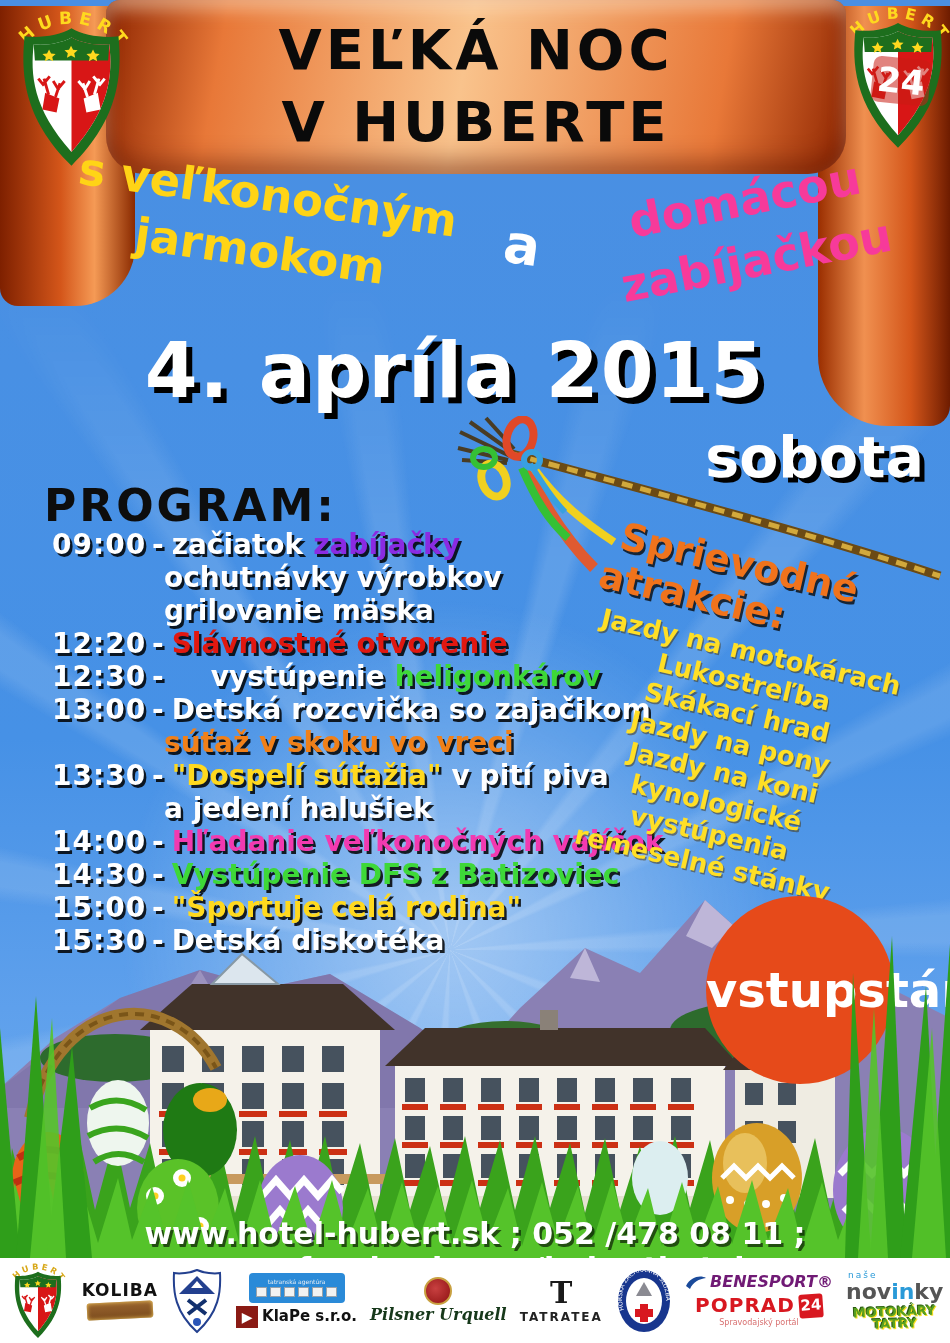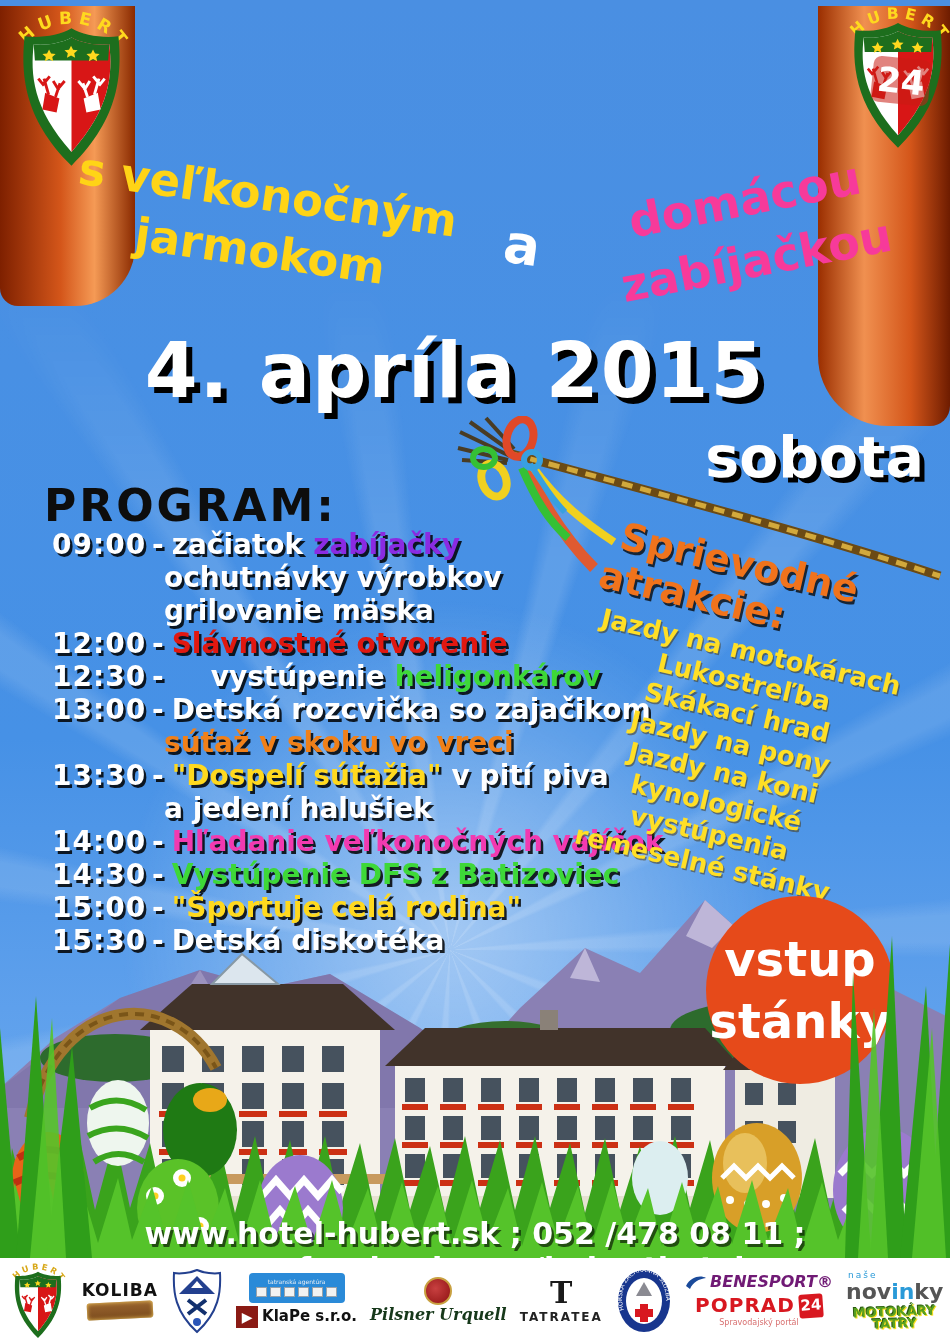--- a/index.html
+++ b/index.html
@@ -56,22 +56,22 @@
   .attractions{position:absolute;left:612px;top:512px;width:334px;z-index:5;
     transform:rotate(13deg);transform-origin:0 0;}
   .attr-title{color:#f0731c;font-weight:900;font-size:38px;line-height:42px;
     text-shadow:2.5px 2.5px 0 rgba(10,10,10,.8);padding-left:14px;}
   .attr-title.l2{padding-left:2px;}
   .attr-items{margin-top:6px;text-align:center;}
   .attr-item{color:#ffdf26;font-weight:900;font-size:26px;line-height:31px;
     text-shadow:1.5px 1.5px 0 rgba(70,45,0,.5);}
   
   .entry-badge{position:absolute;left:706px;top:896px;width:188px;height:188px;z-index:6;
-    border-radius:50%;background:#e64a1a;display:flex;flex-direction:column;align-items:center;
-    justify-content:center;color:#fff;font-weight:900;font-size:48px;line-height:62px;}
+    border-radius:50%;background:#e64a1a;display:flex;flex-direction:row;align-items:center;
+    color:#fff;font-weight:900;font-size:48px;line-height:62px;}
   
   .scene-back{position:absolute;left:0;top:878px;z-index:4;}
   .scene-front{position:absolute;left:0;top:878px;z-index:7;}
   .contact{position:absolute;left:0;top:1216px;width:950px;z-index:8;text-align:center;
     color:#fff;font-weight:900;font-size:30px;text-shadow:2.5px 2.5px 0 rgba(0,0,0,.6);}
   
   .footer{position:absolute;left:0;top:1258px;width:950px;height:85px;background:#fff;z-index:9;
     display:flex;align-items:center;justify-content:space-around;}
   .logo{display:flex;flex-direction:column;align-items:center;justify-content:center;line-height:1.05;}
   .koliba-text{font-weight:900;font-size:17px;color:#111;letter-spacing:1px;}
@@ -132,20 +132,24 @@
           <path d="M70,62 L74,48 M74,54 L79,48 M74,52 L69,46 M64,64 L60,52 M61,56 L56,50 M61,58 L66,50" fill="none"></path>
         </g>
       </g>
     </defs>
   </svg>
 
   <div class="rays"></div>
 
   <div class="tail tail-left"></div>
   <div class="tail tail-right"></div>
+  <div class="scroll">
+    <div class="scroll-title">VEĽKÁ NOC</div>
+    <div class="scroll-title" style="padding-top:0">V HUBERTE</div>
+  </div>
 
   <div class="hubert-badge badge-left">
     <svg width="115" height="158" viewBox="0 0 100 138">
       <path id="arcL" d="M10,30 A47,38 0 0 1 90,30" fill="none"></path>
       <text font-size="15" font-weight="bold" fill="#ffd91e" letter-spacing="5"><textPath href="#arcL">HUBERT</textPath></text>
       <use href="#shield-sym" transform="translate(0,12)"></use>
     </svg>
   </div>
   <div class="hubert-badge badge-right">
     <svg width="104" height="144" viewBox="0 0 100 138">
@@ -187,21 +191,21 @@
     <ellipse cx="62" cy="64" rx="12" ry="17" fill="none" stroke="#f0d020" stroke-width="8" transform="rotate(-20 62 64)"></ellipse>
     <ellipse cx="52" cy="42" rx="11" ry="9" fill="none" stroke="#35c035" stroke-width="6"></ellipse>
     <circle cx="100" cy="44" r="8" fill="none" stroke="#38a0e0" stroke-width="6"></circle>
   </svg>
 
   <div class="prog-head">PROGRAM:</div>
   <div class="program">
       <div class="prog-line"><span class="t">09:00</span><span class="dash">-</span><span class="seg" style="color: rgb(255, 255, 255);">začiatok</span><span class="seg" style="color: rgb(138, 43, 226);">zabíjačky</span></div>
       <div class="prog-line indent"><span class="seg" style="color: rgb(255, 255, 255);">ochutnávky výrobkov</span></div>
       <div class="prog-line indent"><span class="seg" style="color: rgb(255, 255, 255);">grilovanie mäska</span></div>
-      <div class="prog-line"><span class="t">12:00</span><span class="dash">-</span><span class="seg" style="color: rgb(224, 24, 16);">Slávnostné otvorenie</span></div>
+      <div class="prog-line"><span class="t">12:20</span><span class="dash">-</span><span class="seg" style="color: rgb(224, 24, 16);">Slávnostné otvorenie</span></div>
       <div class="prog-line"><span class="t">12:30</span><span class="dash">-</span><span class="seg" style="color: rgb(255, 255, 255); margin-left: 39px;">vystúpenie</span><span class="seg" style="color: rgb(62, 216, 56);">heligonkárov</span></div>
       <div class="prog-line"><span class="t">13:00</span><span class="dash">-</span><span class="seg" style="color: rgb(255, 255, 255);">Detská rozcvička so zajačikom</span></div>
       <div class="prog-line indent"><span class="seg" style="color: rgb(240, 128, 25);">súťaž v skoku vo vreci</span></div>
       <div class="prog-line"><span class="t">13:30</span><span class="dash">-</span><span class="seg" style="color: rgb(255, 217, 30);">"Dospelí súťažia"</span><span class="seg" style="color: rgb(255, 255, 255);">v pití piva</span></div>
       <div class="prog-line indent"><span class="seg" style="color: rgb(255, 255, 255);">a jedení halušiek</span></div>
       <div class="prog-line"><span class="t">14:00</span><span class="dash">-</span><span class="seg" style="color: rgb(242, 58, 176);">Hľadanie veľkonočných vajíčok</span></div>
       <div class="prog-line"><span class="t">14:30</span><span class="dash">-</span><span class="seg" style="color: rgb(62, 216, 56);">Vystúpenie DFS z Batizoviec</span></div>
       <div class="prog-line"><span class="t">15:00</span><span class="dash">-</span><span class="seg" style="color: rgb(255, 217, 30);">"Športuje celá rodina"</span></div>
       <div class="prog-line"><span class="t">15:30</span><span class="dash">-</span><span class="seg" style="color: rgb(255, 255, 255);">Detská diskotéka</span></div>
     </div>

